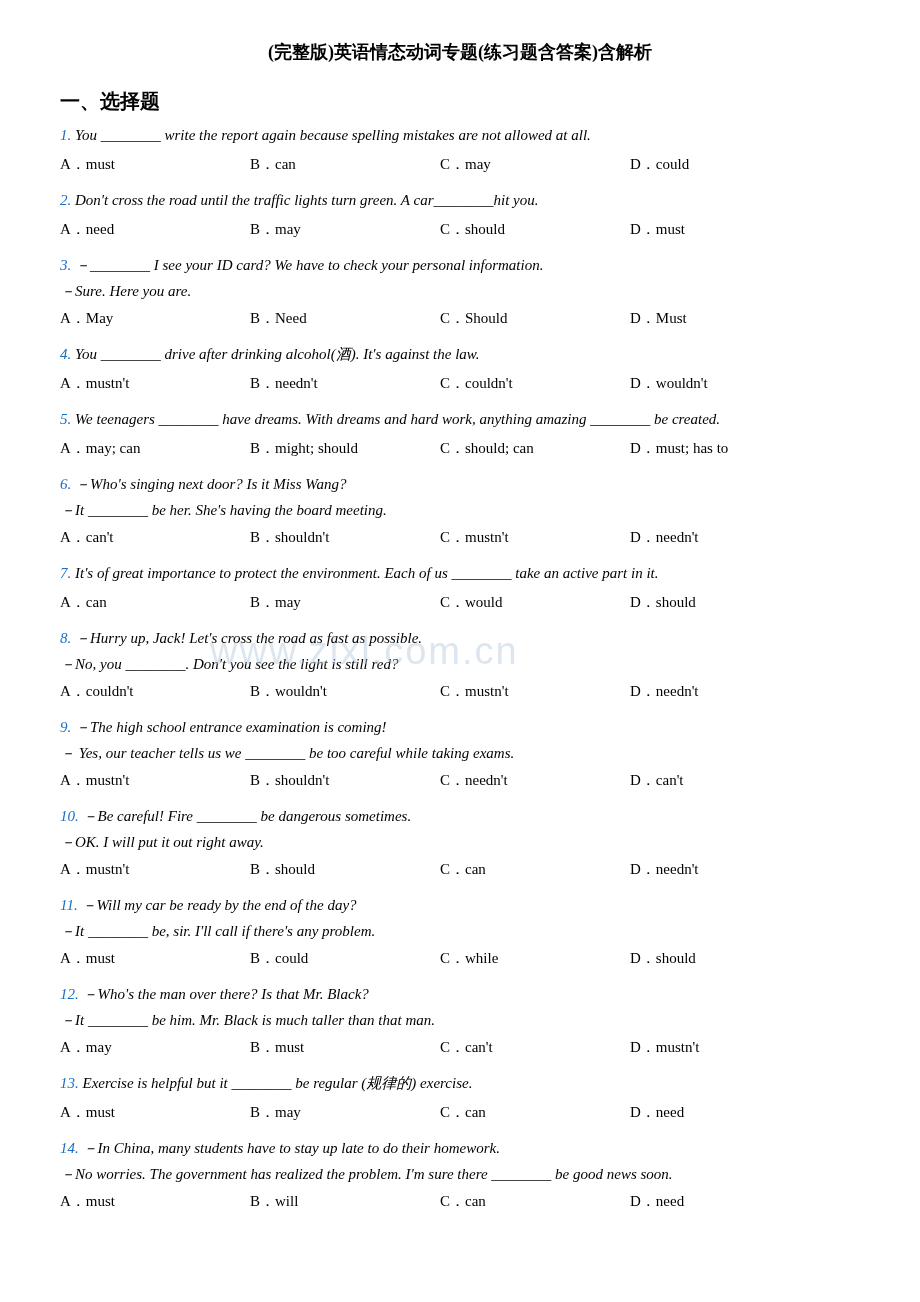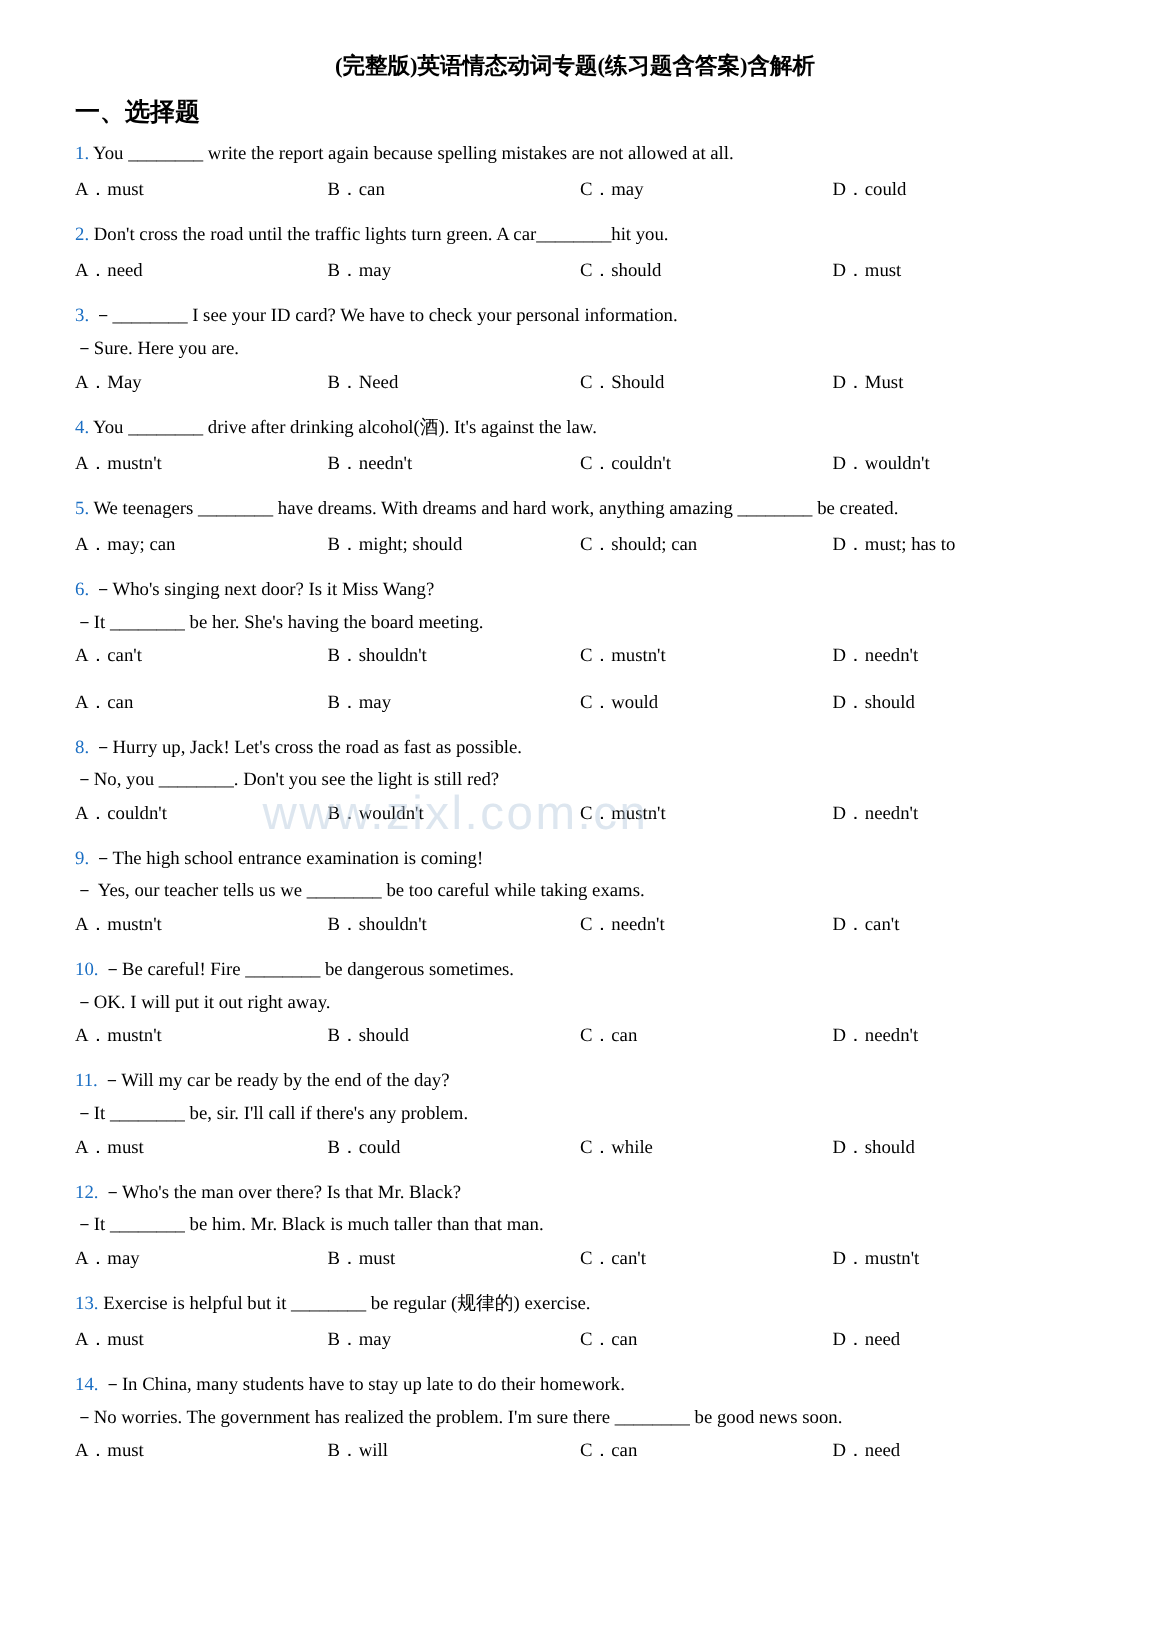--- a/index.html
+++ b/index.html
@@ -13,43 +13,44 @@
       font-size: 15px;
       color: #000000;
       padding: 40px 60px;
       width: 920px;
       min-height: 1302px;
     }
     .page-title {
       text-align: center;
       font-size: 18px;
       font-weight: bold;
-      margin-bottom: 12px;
+      margin-bottom: 24px;
       font-family: Liberation Serif, serif;
     }
     .section-header {
       font-size: 20px;
       font-weight: bold;
       margin-bottom: 8px;
     }
     .question-block {
       margin-bottom: 10px;
     }
     .question-text {
       margin-bottom: 4px;
       line-height: 1.6;
+      font-style: italic;
     }
     .question-num {
       color: #1a6ec3;
       font-weight: normal;
     }
     .options-row {
       display: flex;
       flex-direction: row;
-      gap: 12px;
+      gap: 0px;
       margin-bottom: 2px;
       line-height: 1.8;
     }
     .option {
       width: 190px;
       min-width: 190px;
     }
     .dialog-line {
       margin-bottom: 2px;
       line-height: 1.6;
@@ -131,20 +132,21 @@
         <div class="question-text dialog-line"><span class="question-num">6.  </span>－Who's singing next door? Is it Miss Wang?</div>
         <div class="question-text dialog-line">－It ________ be her. She's having the board meeting.</div>
         <div class="options-row">
           <div class="option">A．can't</div>
           <div class="option">B．shouldn't</div>
           <div class="option">C．mustn't</div>
           <div class="option">D．needn't</div>
         </div>
       </div>
       <div class="question-block">
+        <div class="question-text"><span class="question-num">7.  </span>It's of great importance to protect the environment. Each of us ________ take an active part in it.</div>
         <div class="options-row">
           <div class="option">A．can</div>
           <div class="option">B．may</div>
           <div class="option">C．would</div>
           <div class="option">D．should</div>
         </div>
       </div>
       <div class="question-block">
         <div class="question-text dialog-line"><span class="question-num">8.  </span>－Hurry up, Jack! Let's cross the road as fast as possible.</div>
         <div class="question-text dialog-line">－No, you ________. Don't you see the light is still red?</div>

